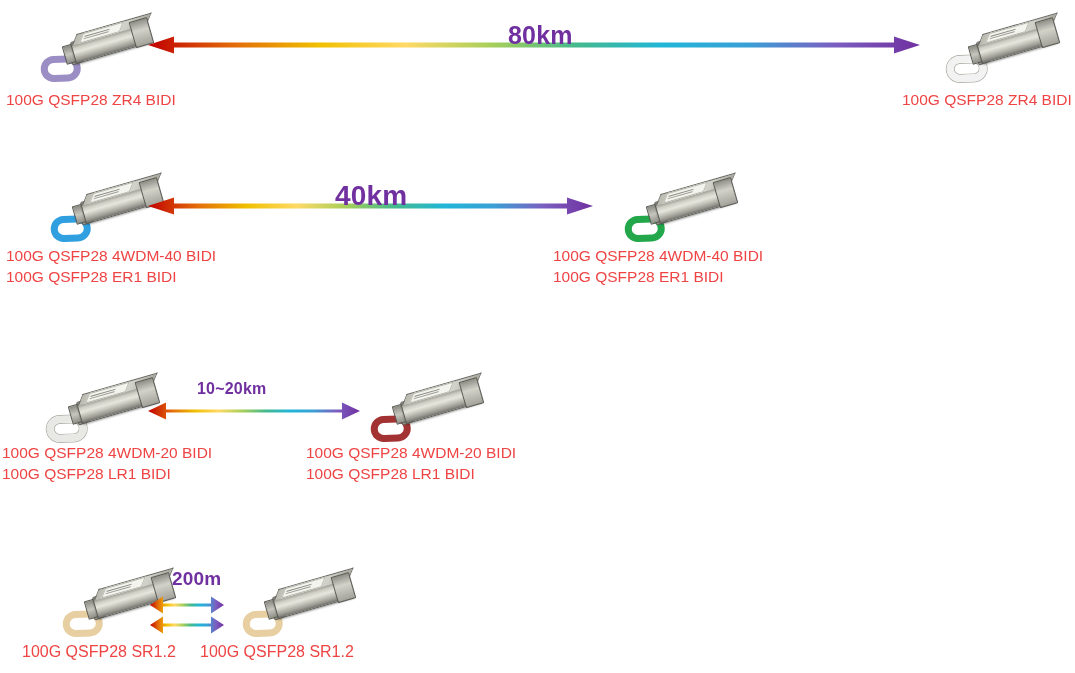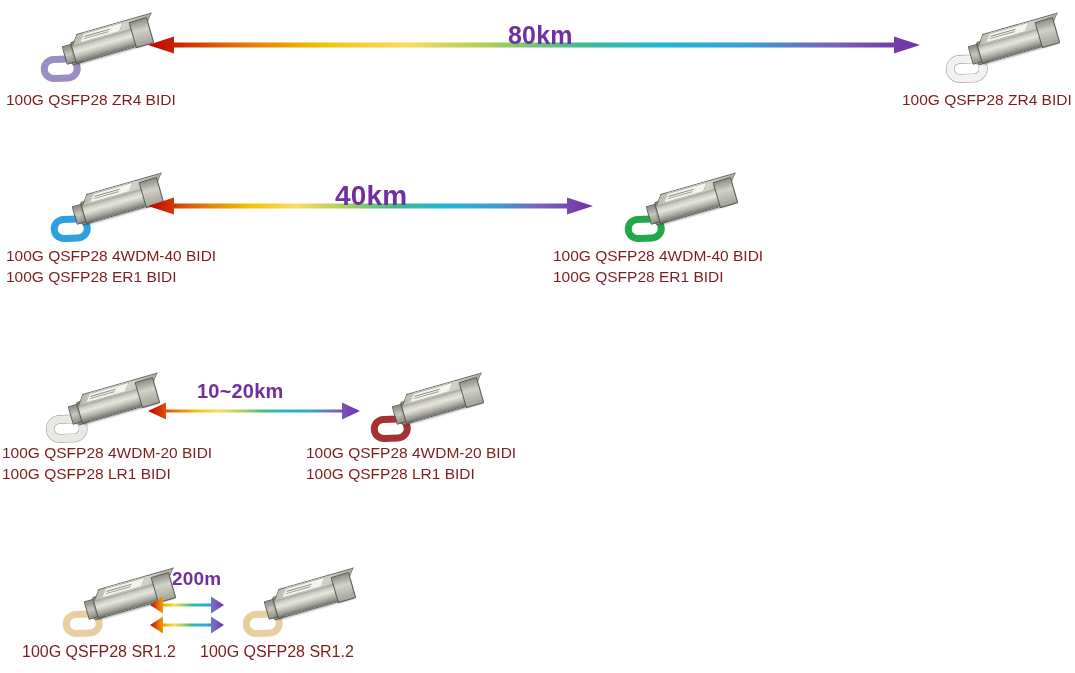--- a/index.html
+++ b/index.html
@@ -88,21 +88,21 @@
   
   .dist{
     position:absolute;
     color:#7030A0;
     font-weight:bold;
     white-space:nowrap;
     letter-spacing:.2px;
   }
   .caption{
     position:absolute;
-    color:#7f1d1d;
+    color:#ef4444;
     font-size:15.5px;
     line-height:20.5px;
     white-space:nowrap;
   }
   .caption.small{font-size:16px;}
 </style>
 </head>
 <body>
 
 <div id="stage">
@@ -238,21 +238,21 @@
             <stop offset="55.6%" stop-color="#43b98e"></stop>
             <stop offset="66.7%" stop-color="#21b6d8"></stop>
             <stop offset="77.8%" stop-color="#3a9fd6"></stop>
             <stop offset="88.9%" stop-color="#7b5fc0"></stop>
             <stop offset="100.0%" stop-color="#7030A0"></stop>
           </linearGradient>
         </defs>
         <path d="M 0 13 L 18.02 4.5 L 18.02 11.4 L 193.98 11.4 L 193.98 4.5 L 212 13 L 193.98 21.5 L 193.98 14.6 L 18.02 14.6 L 18.02 21.5 Z" fill="url(#g2)"></path>
       </svg>
     </div>
-    <div class="dist" style="left: 197px; top: 380px; font-size: 20px;">10~20km</div>
+    <div class="dist" style="left: 197px; top: 380px; font-size: 16px;">10~20km</div>
     <div class="caption" style="left: 2px; top: 443px;">
       <div>100G QSFP28 4WDM-20 BIDI</div>
       <div>100G QSFP28 LR1 BIDI</div>
     </div>
     <div class="caption" style="left: 306px; top: 443px;">
       <div>100G QSFP28 4WDM-20 BIDI</div>
       <div>100G QSFP28 LR1 BIDI</div>
     </div>
     <div class="module" style="left: 58px; top: 563px;">
       <div class="mod-inner">

